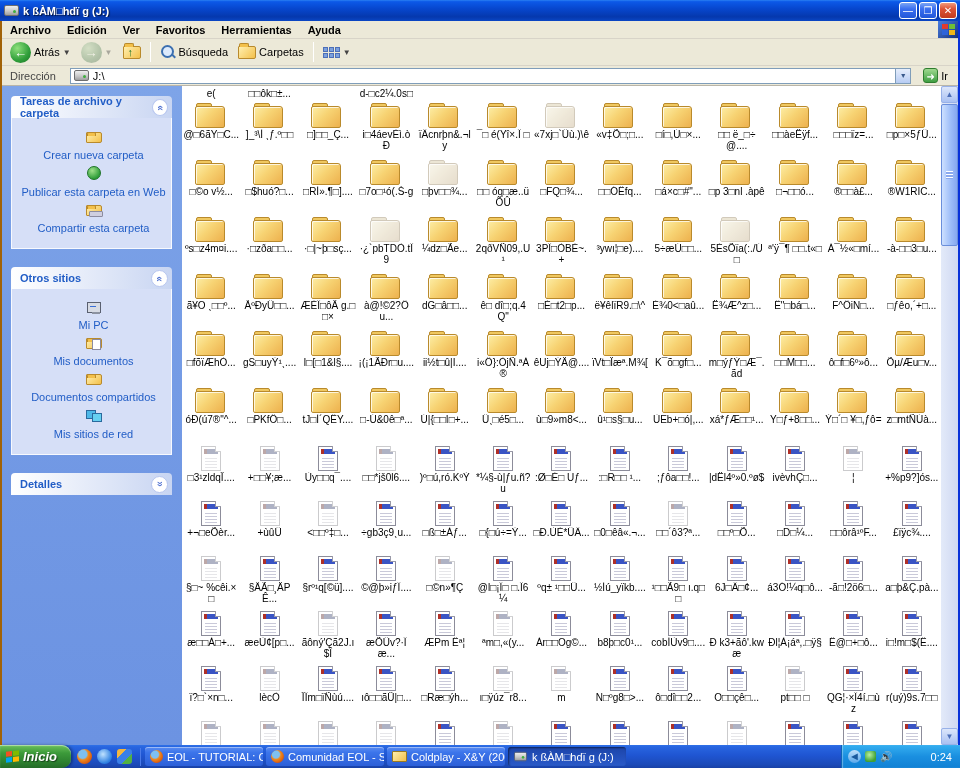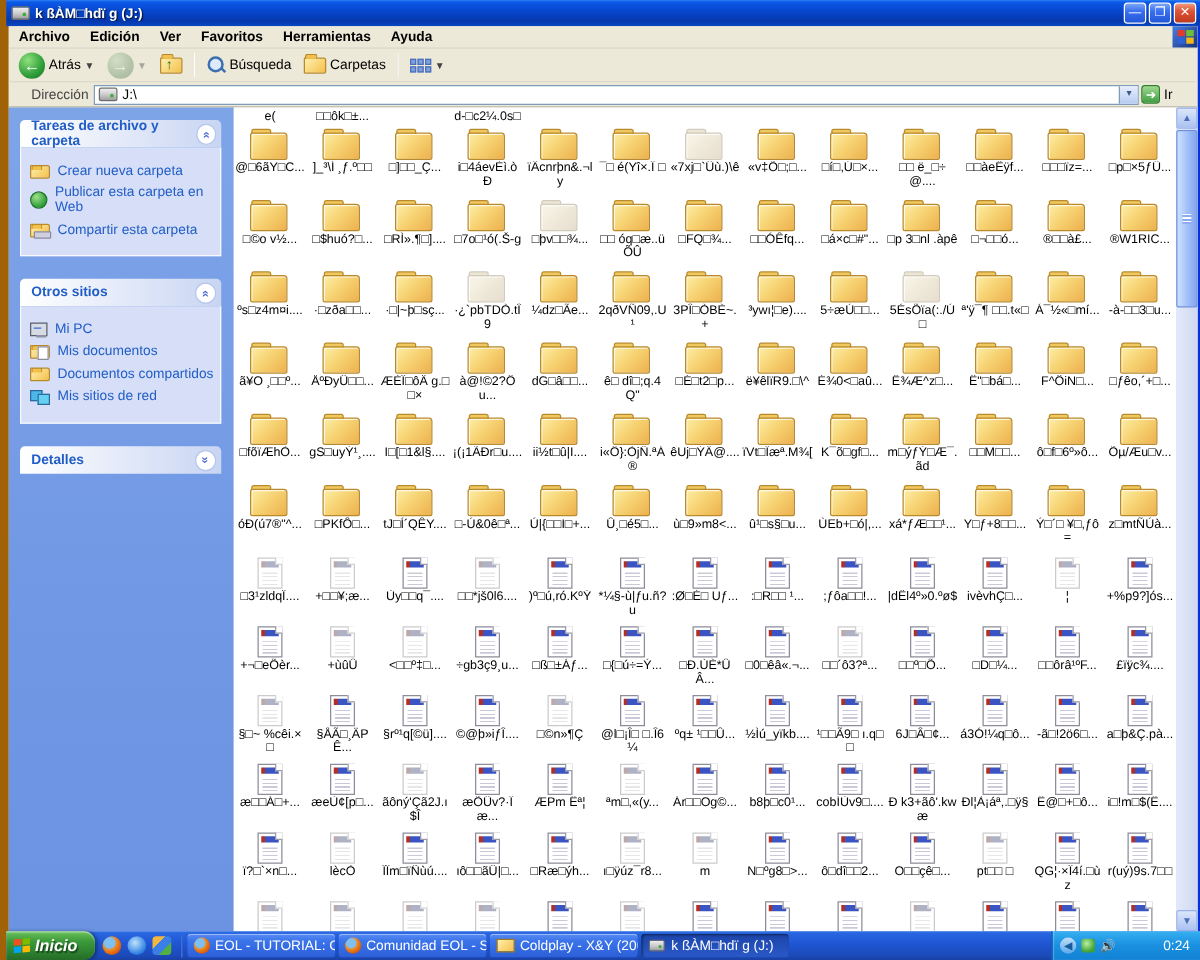--- a/index.html
+++ b/index.html
@@ -1,17 +1,17 @@
 <!DOCTYPE html>
 <html><head>
 <meta charset="utf-8">
 <style>
   * { margin:0; padding:0; box-sizing:border-box; }
   html,body { width:960px; height:768px; overflow:hidden; font-family:"Liberation Sans", sans-serif; background:#ece9d8; }
-  .window { position:absolute; inset:0; border-left:7px solid #a16207; border-right:2px solid #0831d9; }
+  .window { position:absolute; inset:0; border-left:2px solid #a16207; border-right:2px solid #0831d9; }
 
   
   .titlebar { position:absolute; top:0; left:-2px; right:-2px; height:21px;
     background:linear-gradient(180deg,#2a80f2 0%,#0c59e8 8%,#0747cf 40%,#0538ad 80%,#0a46c4 100%);
     display:flex; align-items:center; padding:0 3px 0 4px; }
   .title-text { color:#fff; font-weight:bold; font-size:11px; text-shadow:1px 1px 1px rgba(0,0,0,.7); flex:1; margin-left:4px; white-space:nowrap; overflow:hidden; }
   .tb-ctrls { display:flex; gap:2px; }
   .tb-btn-win { width:18px; height:17px; border:1px solid #fff; border-radius:3px; color:#fff; font-size:10px; line-height:15px; text-align:center;
     background:linear-gradient(180deg,#7ba5f5 0%,#3a6ff0 40%,#2257d8 100%); }
   .tb-btn-win.close { background:linear-gradient(180deg,#f09a7c 0%,#dd5335 40%,#c13a1d 100%); }
@@ -43,42 +43,42 @@
   .mini-folder::before { content:''; position:absolute; top:-4px; left:0; width:8px; height:3px; background:#f3c04a; border:1px solid #b98a2c; border-bottom:none; border-radius:2px 2px 0 0; }
   .up-arrow { position:absolute; left:4px; top:-1px; color:#1c7326; font-weight:bold; font-size:11px; }
   .mag { width:16px; height:16px; position:relative; }
   .mag::before { content:''; position:absolute; left:1px; top:1px; width:9px; height:9px; border:2px solid #3b6fb0; border-radius:50%; background:#dceafc; }
   .mag::after { content:''; position:absolute; left:11px; top:11px; width:5px; height:2px; background:#3b6fb0; transform:rotate(45deg); }
   .views-ico { display:grid; grid-template-columns:5px 5px 5px; grid-template-rows:5px 5px; gap:1px; }
   .views-ico i { background:#7ba0dd; border:1px solid #4d6fb8; }
 
   
   .addressbar { position:absolute; top:66px; left:0; right:0; height:20px; background:#ece9d8; border-bottom:1px solid #b9b5a8;
-    display:flex; align-items:center; font-size:11px; padding:0 14px; gap:0; }
+    display:flex; align-items:center; font-size:11px; padding:0 4px; gap:10px; }
   .addr-label { color:#444; padding:0 4px; }
   .addr-combo { flex:1; height:16px; background:#fff; border:1px solid #7f9db9; display:flex; align-items:center; padding-left:3px; gap:4px; }
   .addr-combo .val { flex:1; }
   .combo-drop { width:15px; height:14px; background:linear-gradient(180deg,#e6eefc,#b7ccf3); border-left:1px solid #7f9db9; text-align:center; font-size:7px; line-height:14px; color:#3a5a8c; }
   .go-btn { display:flex; align-items:center; gap:3px; padding:0 6px 0 2px; }
   .go-arrow { width:15px; height:15px; border-radius:3px; background:linear-gradient(180deg,#9fd98f,#3f9e42); color:#fff; font-size:10px; line-height:15px; text-align:center; border:1px solid #2f7d2f; }
 
   
   .content { position:absolute; top:86px; bottom:23px; left:0; right:0; display:flex; }
 
   
   .sidebar { width:180px; background:linear-gradient(180deg,#7ea4e8 0%,#7198e4 60%,#6c93e2 100%); overflow:hidden; flex:none; }
   .panel { margin:10px 10px 18px 9px; font-size:11px; }
   .panel-header { height:22px; background:linear-gradient(90deg,#ffffff,#c8d5f2); border-radius:4px 4px 0 0;
     display:flex; align-items:center; justify-content:space-between; padding:0 4px 0 9px; color:#215dc6; font-weight:bold; }
   .chev { width:17px; height:17px; border-radius:50%; background:#fff; border:1px solid #b7c6ef; color:#4d6fd0;
     display:flex; align-items:center; justify-content:center; font-size:10px; font-weight:bold; }
   .chev span { transform:rotate(90deg); letter-spacing:-1px; }
   .chev.down span { transform:rotate(-90deg); }
   .panel-body { background:#d6dff7; border:1px solid rgba(255,255,255,.8); border-top:none; padding:7px 3px 9px 7px; }
-  .task-item { display:flex; gap:6px; align-items:center; color:#215dc6; margin:5px 0; }
+  .task-item { display:flex; gap:6px; align-items:center; color:#215dc6; margin:5px 0;flex-direction:column; }
   .s-ico { width:16px; height:14px; flex:none; position:relative; }
   .s-folder { background:linear-gradient(135deg,#ffefae,#f3c04a); border:1px solid #b98a2c; border-radius:1px 2px 2px 1px; height:11px; margin-top:2px; }
   .s-folder::before { content:''; position:absolute; top:-1px; left:0; width:7px; height:3px; background:#f3c04a; border:1px solid #b98a2c; border-bottom:none; border-radius:2px 2px 0 0; }
   .s-globe { background:radial-gradient(circle at 35% 30%,#9fe08a,#2f9e3a 70%); border-radius:50%; width:14px; height:14px; border:1px solid #1c7326; }
   .s-hand::after { content:''; position:absolute; bottom:-2px; left:2px; width:12px; height:4px; background:#cfcfe0; border:1px solid #8c8ca0; border-radius:1px; }
   .s-pc { width:14px; height:11px; background:#d7dbe4; border:1px solid #5a6070; margin-top:1px; }
   .s-pc::before { content:''; position:absolute; inset:3px 4px 5px 2px; background:#3a6fd8; }
   .s-pc::after { content:''; position:absolute; bottom:-2px; left:4px; width:8px; height:2px; background:#8c92a0; }
   .s-doc::after { content:''; position:absolute; right:0; top:0; width:7px; height:9px; background:#fff; border:1px solid #8c8ca0; }
   .s-net::before { content:''; position:absolute; left:0; top:2px; width:8px; height:7px; background:#4db8e8; border:1px solid #2a6a9e; }

